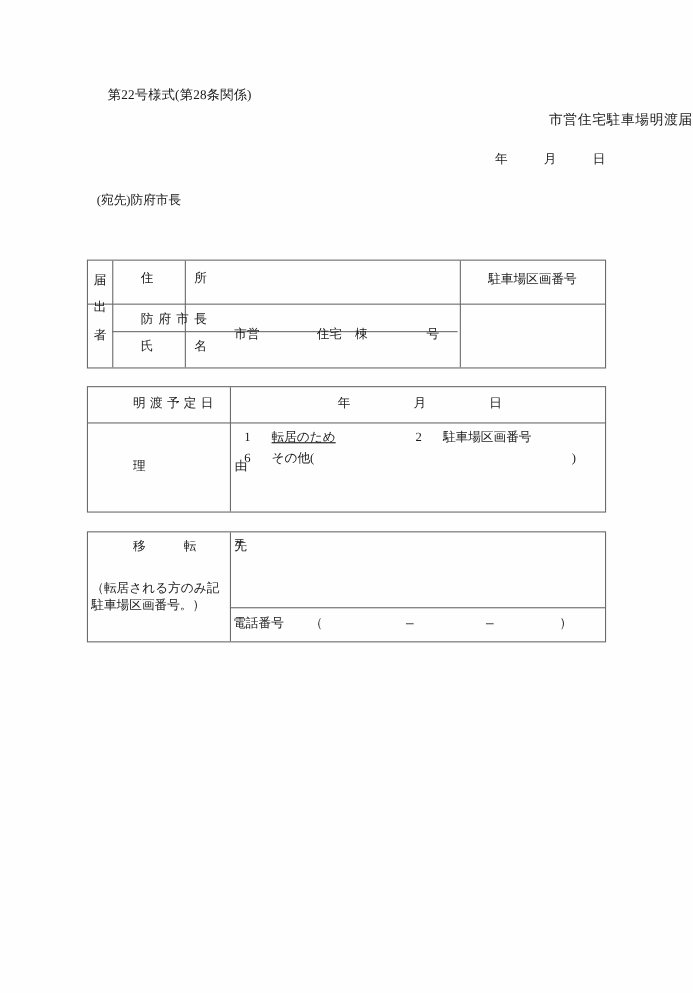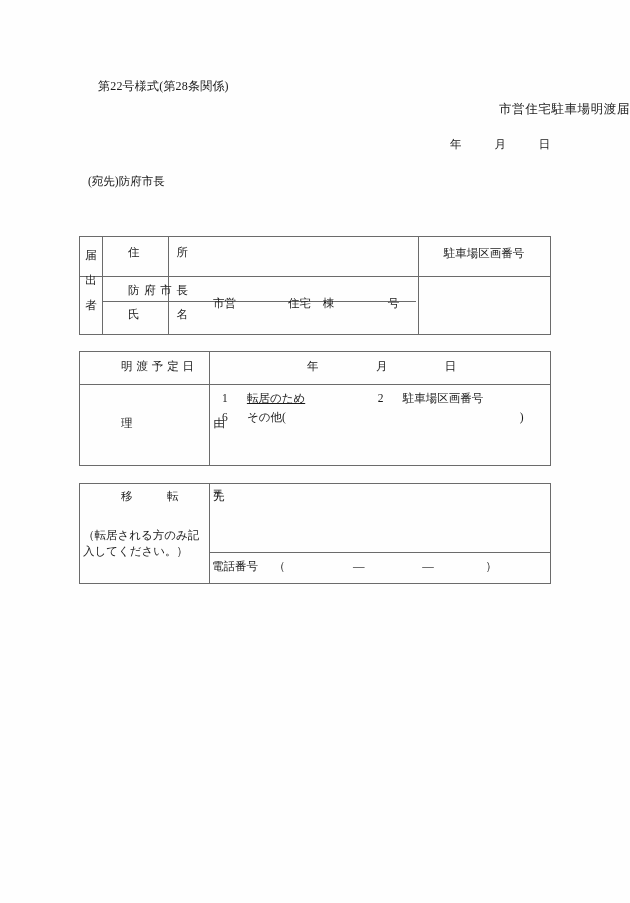--- a/index.html
+++ b/index.html
@@ -266,27 +266,27 @@
     <div class="cellline-v" style="left:129px;"></div>
     <div class="cellline-h part" style="top:68px; left:129px; right:0;"></div>
   </div>
 
   <div class="lbl spread2" style="left:97px; top:489px;text-decoration:underline;">
     <span class="ws5">移　　転　　先</span>
   </div>
 
   <div class="sub-note" style="left:83px; top:527px;">
     <div>（転居される方のみ記</div>
-    <div>入してください。）</div>
+    <div>駐車場区画番号。）</div>
   </div>
 
   <div class="postal" style="left:213px; top:486px;">〒</div>
   <div style="position:absolute; left:210px; top:502px; width:340px; height:48px;"></div>
 
-  <div class="tel-row" style="left:212px; top:559px;">
+  <div class="tel-row" style="left:212px; top:559px;font-family:Liberation Mono, monospace;">
     <span>電話番号</span>
     <span class="sp3" style="width:10px;"></span>
     <span>（</span>
     <span class="sp"></span>
     <span>―</span>
     <span class="sp2"></span>
     <span>―</span>
     <span class="sp3"></span>
     <span>）</span>
   </div>

